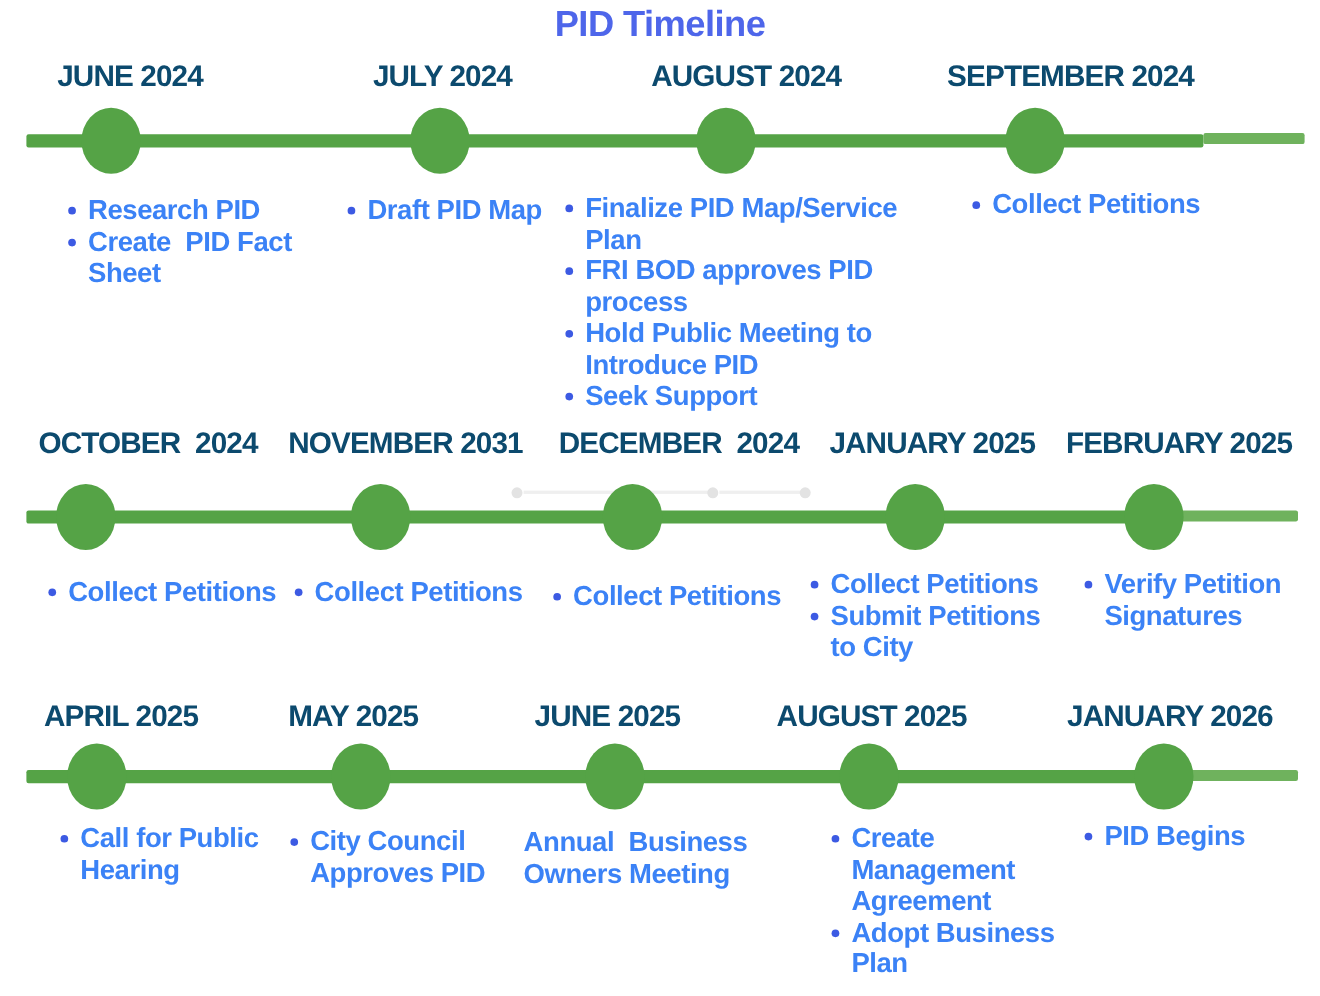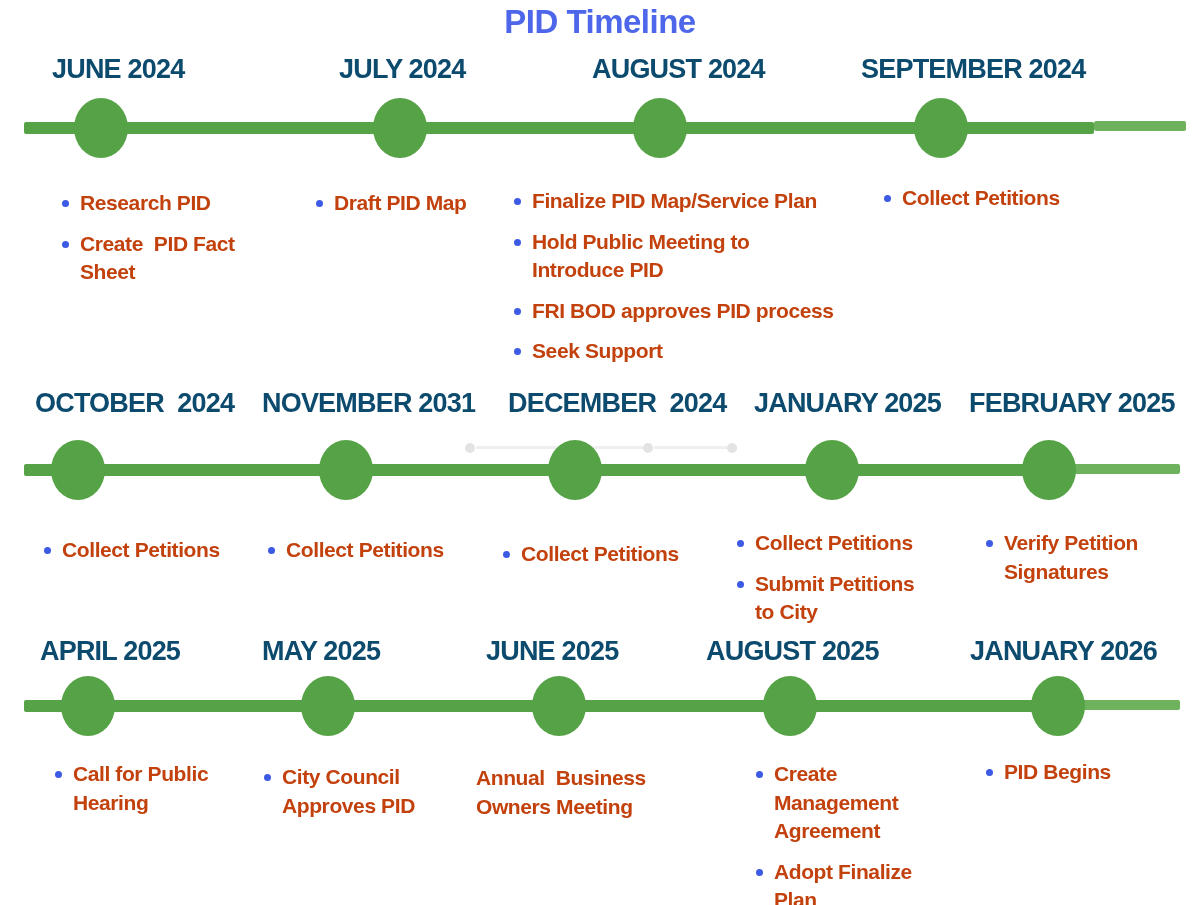--- a/index.html
+++ b/index.html
@@ -31,25 +31,24 @@
     position:absolute;
     font-size:27px;font-weight:bold;letter-spacing:-0.8px;
     color:#0c4a6e;white-space:pre;
   }
   .items{
     position:absolute;list-style:none;margin:0;padding:0;
   }
   .items li{
     position:relative;
     padding-left:22px;
-    font-size:21px;font-weight:bold;letter-spacing:-0.4px;
+    font-size:25px;font-weight:bold;letter-spacing:-0.4px;
     line-height:28.5px;
-    color:#c2410c;
+    color:#3b82f6;
     white-space:pre-wrap;
-    margin-top:12px;
   }
   .items li::before{
     content:'';
     position:absolute;left:4px;top:11px;
     width:7px;height:7px;border-radius:50%;
     background:#3C5AE3;
   }
   .items.no-bullet li{padding-left:0;}
   .items.no-bullet li::before{display:none;}
   .ghost-dot{
@@ -84,23 +83,23 @@
     <ul class="items" style="left:58px;top:177px;width:250px;">
       <li>Research PID</li>
       <li>Create  PID Fact
 Sheet</li>
     </ul>
     <ul class="items" style="left:312px;top:177px;width:220px;">
       <li>Draft PID Map</li>
     </ul>
     <ul class="items" style="left:510px;top:175px;width:360px;">
       <li>Finalize PID Map/Service Plan</li>
+      <li>FRI BOD approves PID process</li>
       <li>Hold Public Meeting to
 Introduce PID</li>
-      <li>FRI BOD approves PID process</li>
       <li>Seek Support</li>
     </ul>
     <ul class="items" style="left:880px;top:172px;width:240px;">
       <li>Collect Petitions</li>
     </ul>
   </div>
 
   <div>
 
     <div class="ghost-dot" style="left:465px;top:443px;"></div>
@@ -169,21 +168,21 @@
 Approves PID</li>
     </ul>
     <ul class="items no-bullet" style="left:476px;top:752px;width:230px;">
       <li>Annual  Business
 Owners Meeting</li>
     </ul>
     <ul class="items" style="left:752px;top:748px;width:220px;">
       <li>Create
 Management
 Agreement</li>
-      <li>Adopt Finalize
+      <li>Adopt Business
 Plan</li>
     </ul>
     <ul class="items" style="left:982px;top:746px;width:200px;">
       <li>PID Begins</li>
     </ul>
   </div>
 
 </div>
 
 </body></html>

